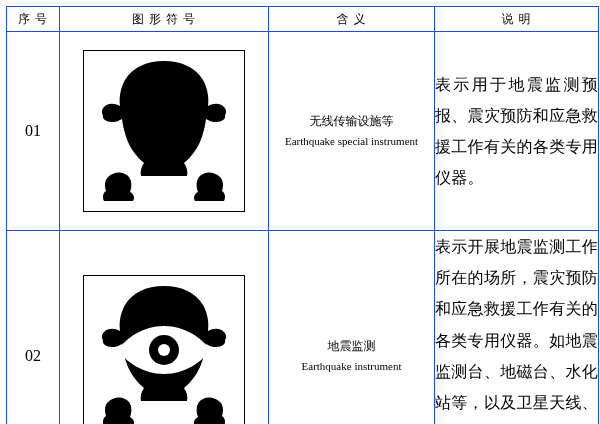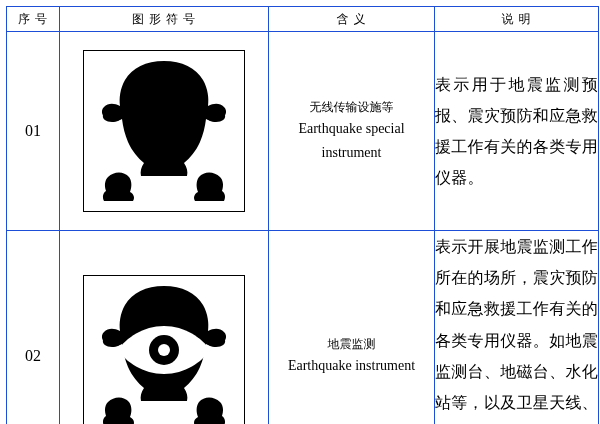--- a/index.html
+++ b/index.html
@@ -71,21 +71,21 @@
     height: 160px;
   }
 
   
   .mean-cell {
     font-size: 12px;
     line-height: 1.7;
     padding: 0 8px;
   }
   .mean-cn { display: block; }
-  .mean-en { display: block; font-size: 14px; }
+  .mean-en { display: block; font-size: 11px; }
 
   
   .desc-cell {
     font-size: 16px;
     line-height: 1.95;
     text-align: left;
     padding: 0 9px;
     letter-spacing: 0.2px;
   }
   .desc-cell p {

